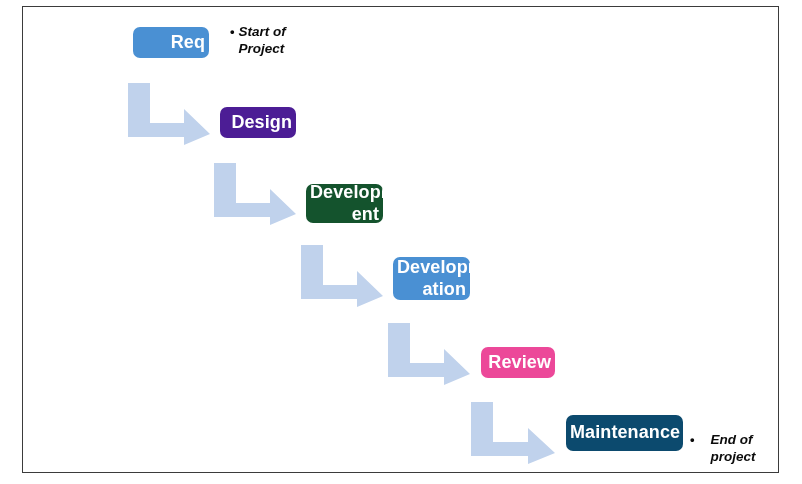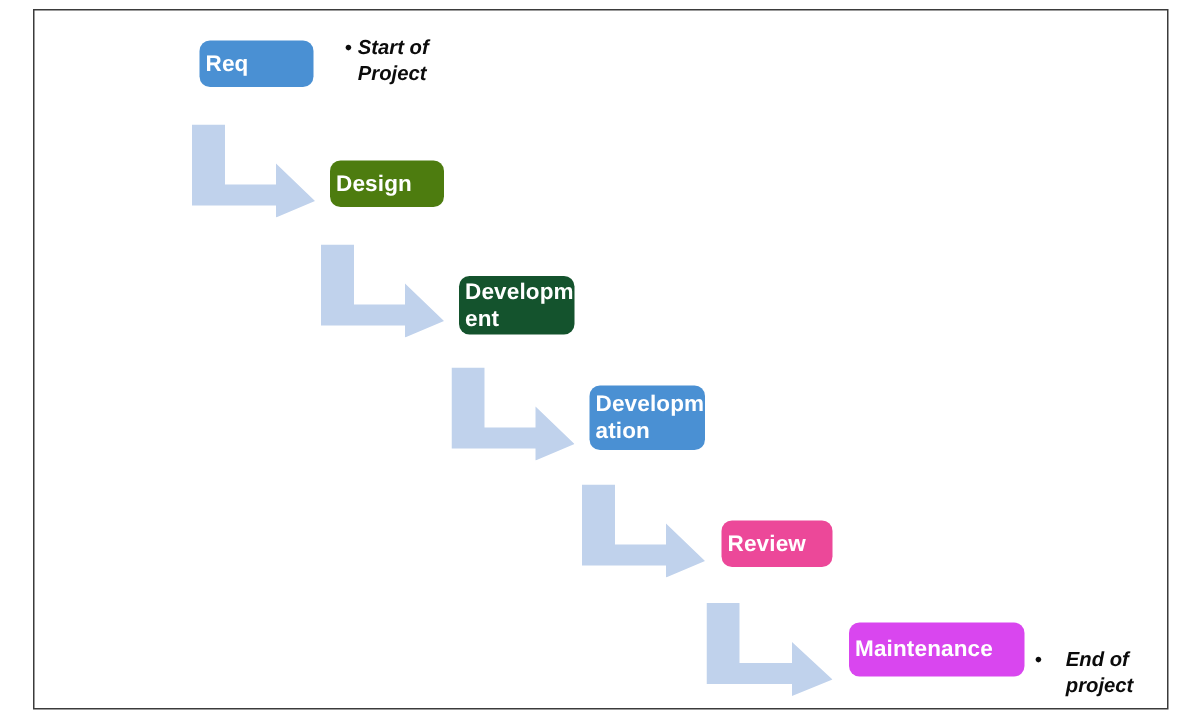--- a/index.html
+++ b/index.html
@@ -35,25 +35,25 @@
     left: 0;
     top: 0;
     width: 802px;
     height: 484px;
   }
   .stage-box {
     position: absolute;
     display: flex;
     align-items: center;
     justify-content: center;
-    text-align: left;
+    text-align: right;
     border-radius: 7px;
     color: #ffffff;
     font-weight: bold;
-    font-size: 15px;
+    font-size: 18px;
     line-height: 1.18;
     letter-spacing: 0.1px;
     box-sizing: border-box;
     padding: 2px 4px;
     overflow: hidden;
   }
   .stage-box .box-label {
     display: block;
     width: 100%;
     white-space: pre-line;
@@ -125,39 +125,39 @@
     <div class="elbow-arrow" id="arrow-5" style="left: 471px; top: 402px; width: 84px; height: 62px;">
       <svg viewBox="0 0 84 62" preserveAspectRatio="none" aria-hidden="true">
         <path d="M 0,0 L 22,0 L 22,40 L 57,40 L 57,26 L 84,51 L 57,62 L 57,54 L 0,54 Z" fill="#c0d2ec"></path>
       </svg>
     </div>
 
     <div class="stage-box" id="box-req" style="left: 133px; top: 27px; width: 76px; height: 31px; background: rgb(74, 144, 211); color: rgb(255, 255, 255);">
       <span class="box-label">Req</span>
     </div>
 
-    <div class="stage-box" id="box-design" style="left: 220px; top: 107px; width: 76px; height: 31px; background: #4d7c0f; color: rgb(255, 255, 255);">
+    <div class="stage-box" id="box-design" style="left: 220px; top: 107px; width: 76px; height: 31px; background: #4c1d95; color: rgb(255, 255, 255);">
       <span class="box-label">Design</span>
     </div>
 
     <div class="stage-box" id="box-development" style="left: 306px; top: 184px; width: 77px; height: 39px; background: #14532d; color: rgb(255, 255, 255);">
       <span class="box-label">Developm
 ent</span>
     </div>
 
     <div class="stage-box" id="box-implementation" style="left: 393px; top: 257px; width: 77px; height: 43px; background: rgb(74, 144, 211); color: rgb(255, 255, 255);">
       <span class="box-label">Developm
 ation</span>
     </div>
 
     <div class="stage-box" id="box-review" style="left: 481px; top: 347px; width: 74px; height: 31px; background: #ec4899; color: rgb(255, 255, 255);">
       <span class="box-label">Review</span>
     </div>
 
-    <div class="stage-box" id="box-maintenance" style="left: 566px; top: 415px; width: 117px; height: 36px; background: #d946ef; color: rgb(255, 255, 255);">
+    <div class="stage-box" id="box-maintenance" style="left: 566px; top: 415px; width: 117px; height: 36px; background: #0c4a6e; color: rgb(255, 255, 255);">
       <span class="box-label">Maintenance</span>
     </div>
 
     <div class="note" id="note-start" style="left: 230px; top: 24px; color: rgb(11, 11, 11);">
       <span class="bullet-dot">•</span>
       <span class="note-text">Start of
 Project</span>
     </div>
 
     <div class="note" id="note-end" style="left: 690px; top: 432px; color: rgb(11, 11, 11);">

